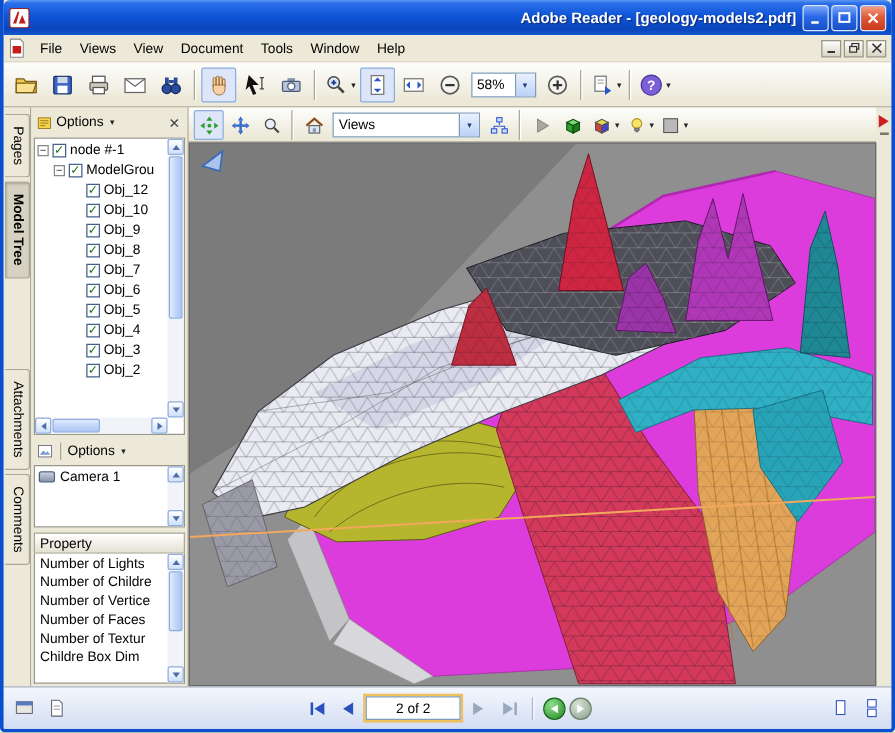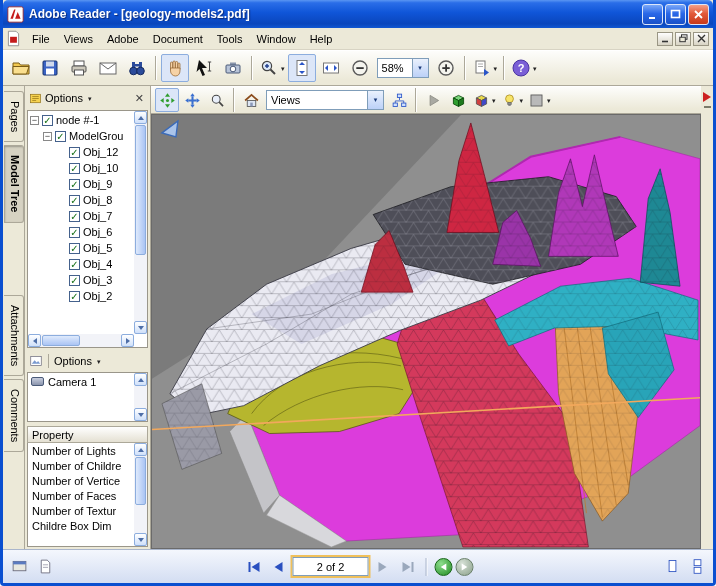--- a/index.html
+++ b/index.html
@@ -7,21 +7,21 @@
     --blue:#2a50c0; --scroll-border:#8cadde;
   }
   *{box-sizing:border-box;margin:0;padding:0;}
   html,body{width:716px;height:586px;overflow:hidden;}
   body{font-family:"Liberation Sans","DejaVu Sans",sans-serif;font-size:11px;color:#000;background:#fff;}
   .window{width:716px;height:586px;border-left:3px solid #0a4fd0;border-right:3px solid #0a4fd0;border-bottom:3px solid #0a4fd0;border-radius:0 0 4px 4px;display:flex;flex-direction:column;background:var(--face);}
 
   
   .titlebar{height:28px;flex:0 0 28px;display:flex;align-items:center;padding:0 4px;gap:5px;
     background:linear-gradient(180deg,#5a96f2 0%,#2a6ee8 10%,#0f55d8 45%,#0a46bc 85%,#1258d2 100%);
-    border-radius:5px 5px 0 0;}
+    border-radius:5px 5px 0 0;text-align:right;}
   .titlebar .title{color:#fff;font-weight:bold;font-size:12px;text-shadow:1px 1px 1px #0a2a78;flex:1;white-space:nowrap;overflow:hidden;}
   .winbtns{display:flex;gap:2px;}
   .wbtn{width:21px;height:21px;border-radius:3px;border:1px solid #dce6fa;display:flex;align-items:center;justify-content:center;}
   .wbtn.min,.wbtn.max{background:linear-gradient(#7aa8f8,#2a68e8 45%,#1850c8);}
   .wbtn.close{background:linear-gradient(#f4a088,#e25a3a 45%,#c83a1a);}
 
   
   .menubar{height:22px;flex:0 0 22px;display:flex;align-items:center;background:var(--face);border-bottom:1px solid #d8d4c4;padding:0 2px;}
   .menu-item{padding:3px 7px;cursor:default;}
   .mdi{margin-left:auto;display:flex;gap:2px;padding-right:2px;}
@@ -144,21 +144,21 @@
   </div>
 
   <div class="menubar">
     <svg class="ic s" viewBox="0 0 20 20" style="margin-right:3px;">
         <path d="M4 1.5 h9 l3 3 v14 h-12 z" fill="#fff" stroke="#888"></path>
         <rect x="6" y="8" width="8" height="7" fill="#c41b1b"></rect>
       </svg>
     <div style="display:flex;">
         <span class="menu-item">File</span>
         <span class="menu-item">Views</span>
-        <span class="menu-item">Adobe</span>
+        <span class="menu-item">View</span>
         <span class="menu-item">Document</span>
         <span class="menu-item">Tools</span>
         <span class="menu-item">Window</span>
         <span class="menu-item">Help</span>
       </div>
     <div class="mdi">
       <div class="mdibtn">
           <svg width="9" height="9">
             <line x1="1" y1="7.5" x2="7" y2="7.5" stroke="#333" stroke-width="1.6"></line>
           </svg>

